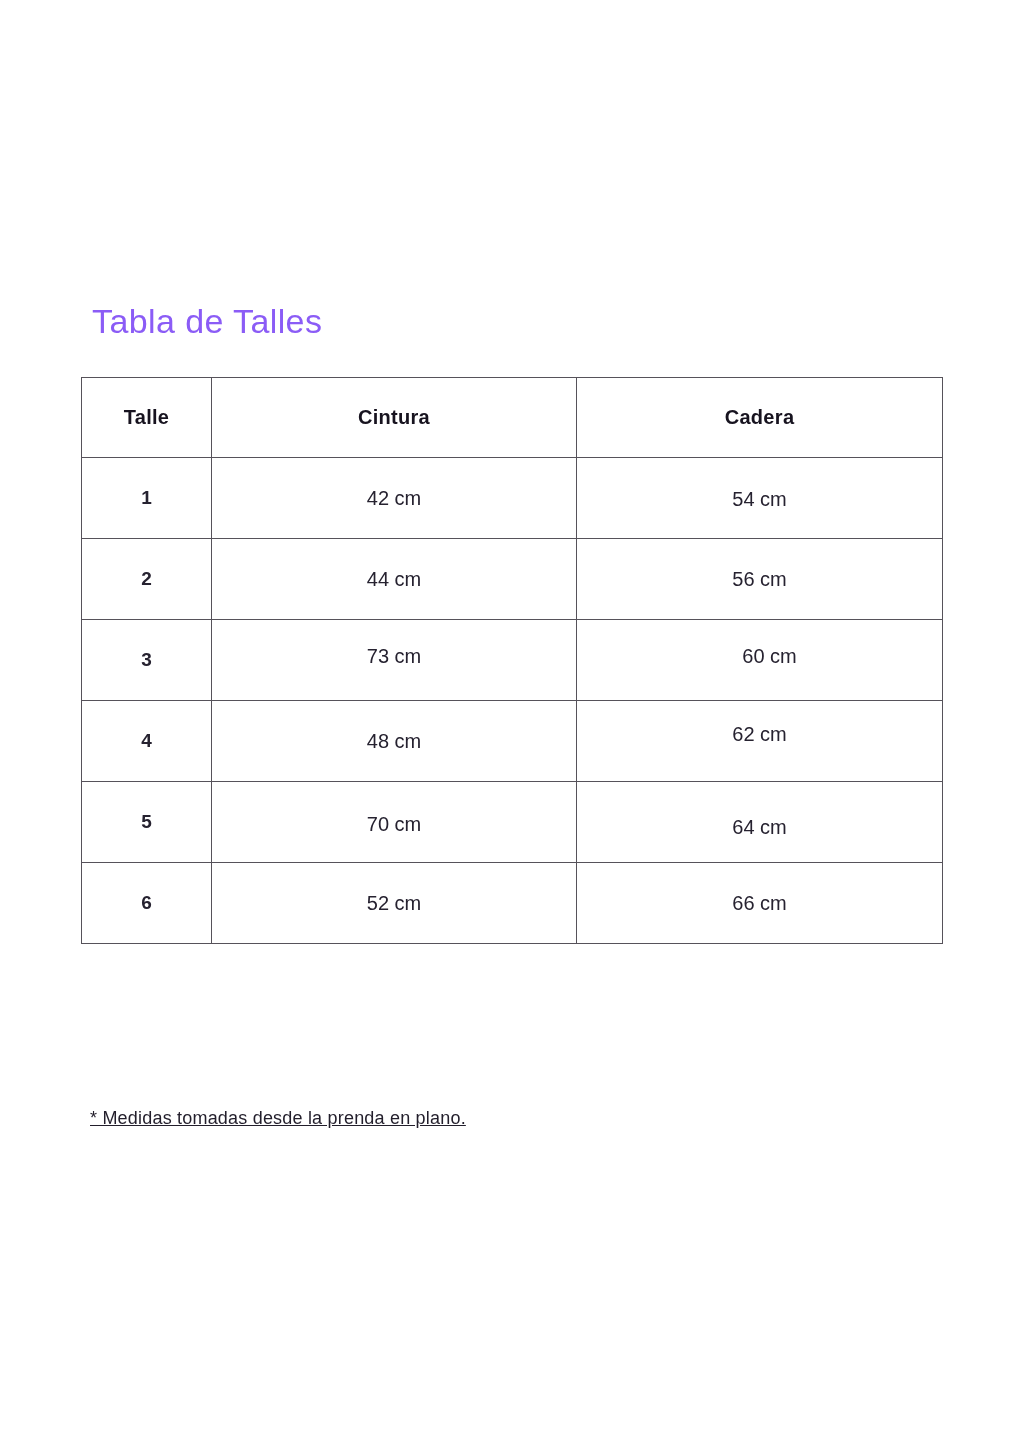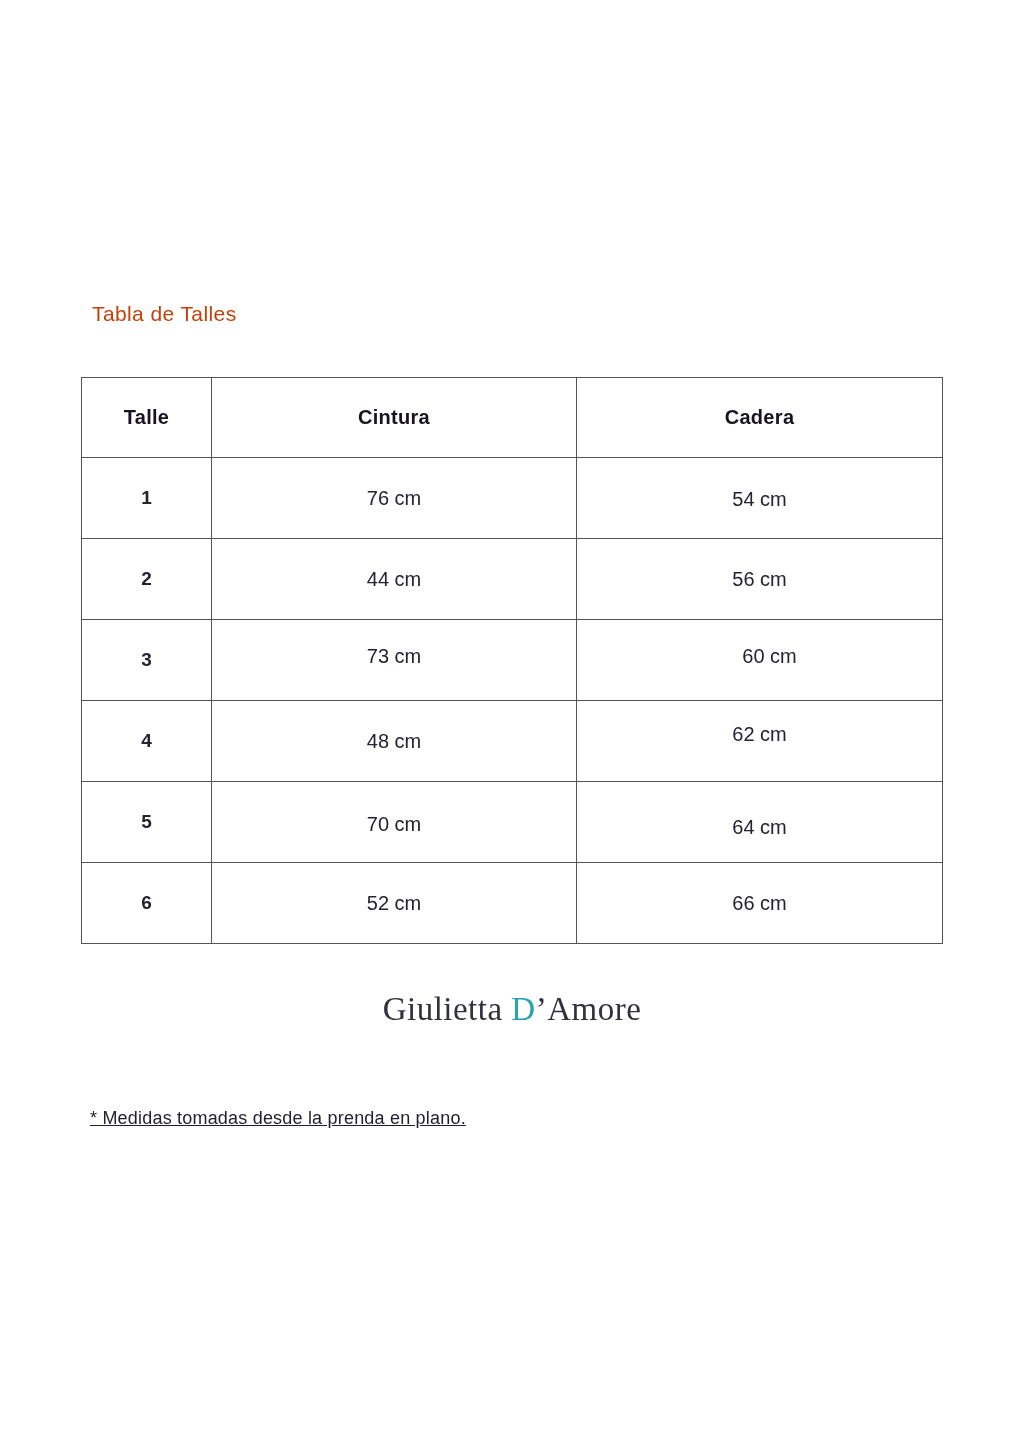--- a/index.html
+++ b/index.html
@@ -9,23 +9,23 @@
     height: 1448px;
     background: #ffffff;
     font-family: "Liberation Sans", sans-serif;
     color: #221e2b;
     overflow: hidden;
   }
   .title {
     position: absolute;
     left: 92px;
     top: 302px;
-    font-size: 21px;
+    font-size: 34px;
     letter-spacing: 0.4px;
-    color: #c2410c;
+    color: #8b5cf6;
   }
   table.size-table {
     position: absolute;
     left: 81px;
     top: 377px;
     width: 861px;
     border-collapse: collapse;
     table-layout: fixed;
     text-decoration: underline;
   }
@@ -90,21 +90,21 @@
     <thead>
       <tr>
         <th><span>Talle</span></th>
         <th><span>Cintura</span></th>
         <th><span>Cadera</span></th>
       </tr>
     </thead>
     <tbody>
       <tr>
         <td class="talle-cell"><span>1</span></td>
-        <td><span>76 cm</span></td>
+        <td><span>42 cm</span></td>
         <td><span>54 cm</span></td>
       </tr>
       <tr>
         <td class="talle-cell"><span>2</span></td>
         <td><span>44 cm</span></td>
         <td><span>56 cm</span></td>
       </tr>
       <tr>
         <td class="talle-cell"><span>3</span></td>
         <td><span>73 cm</span></td>
@@ -121,19 +121,16 @@
         <td><span>64 cm</span></td>
       </tr>
       <tr>
         <td class="talle-cell"><span>6</span></td>
         <td><span>52 cm</span></td>
         <td><span>66 cm</span></td>
       </tr>
     </tbody>
   </table>
 
-  <div class="brand">
-    <span>Giulietta </span><span class="accent">D</span><span>’Amore</span>
-  </div>
 
   <div class="footnote">* Medidas tomadas desde la prenda en plano.</div>
 
 </div>
 
 </body></html>

